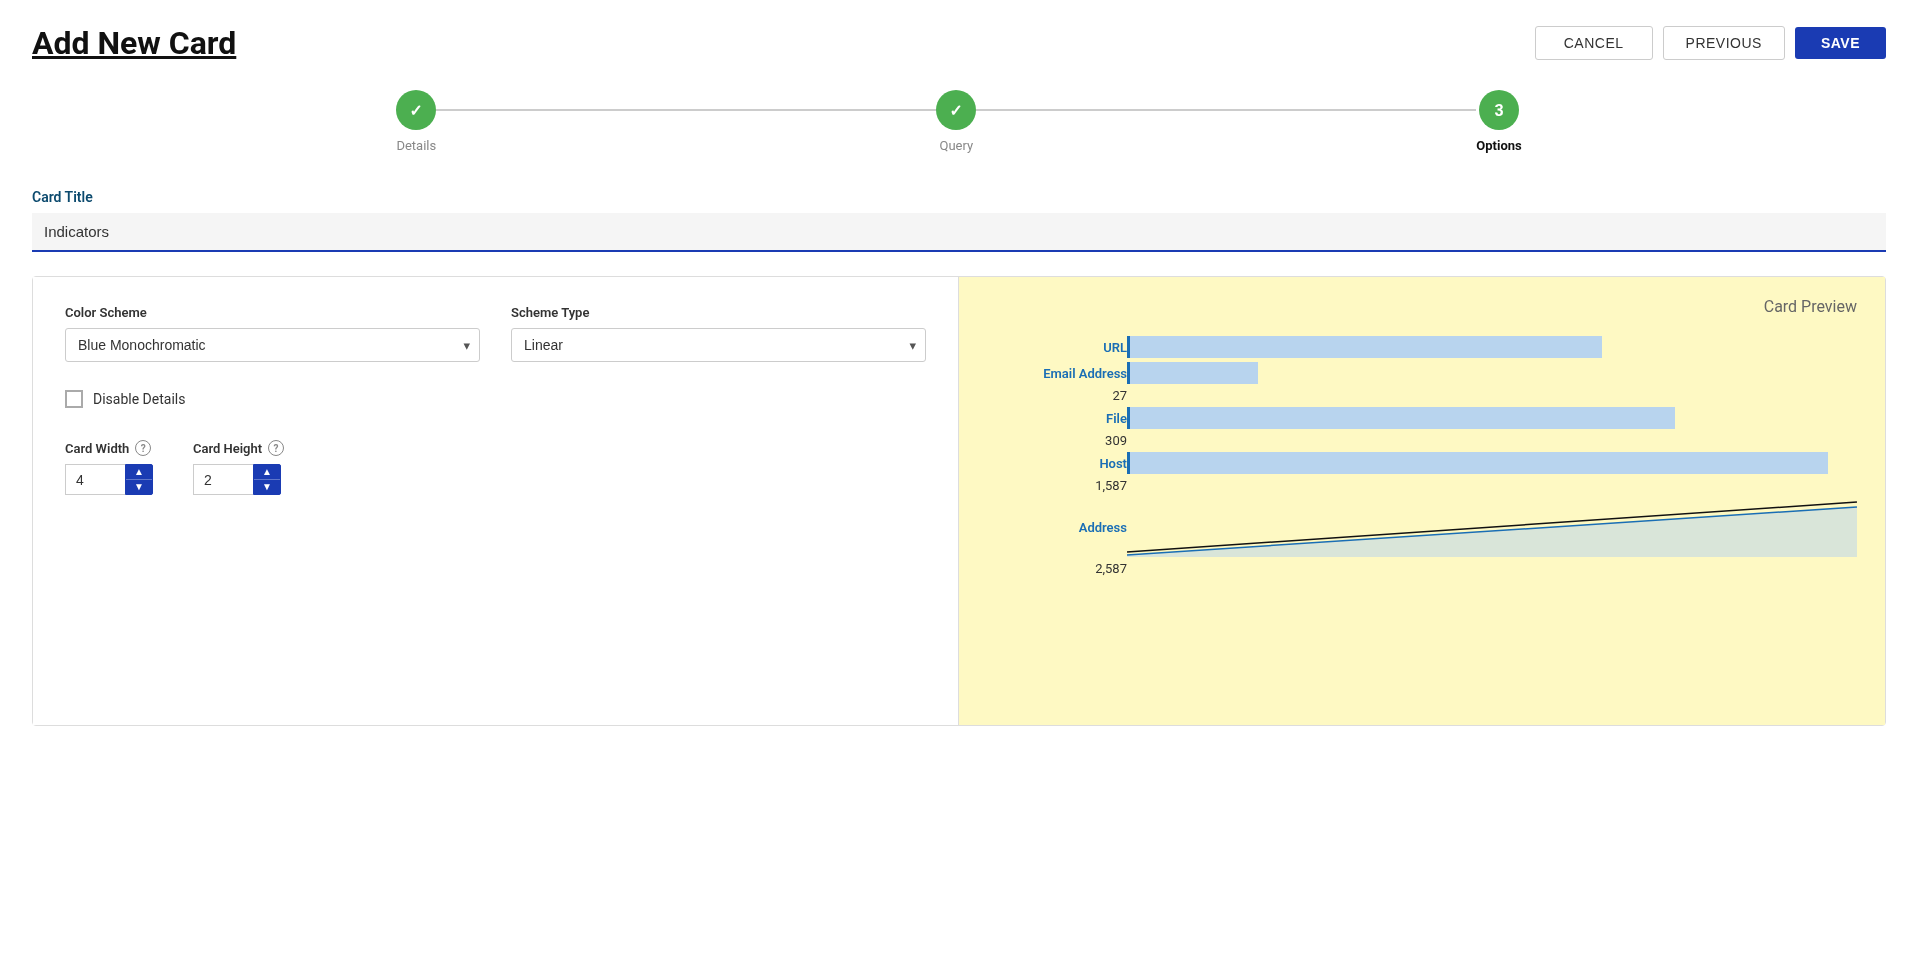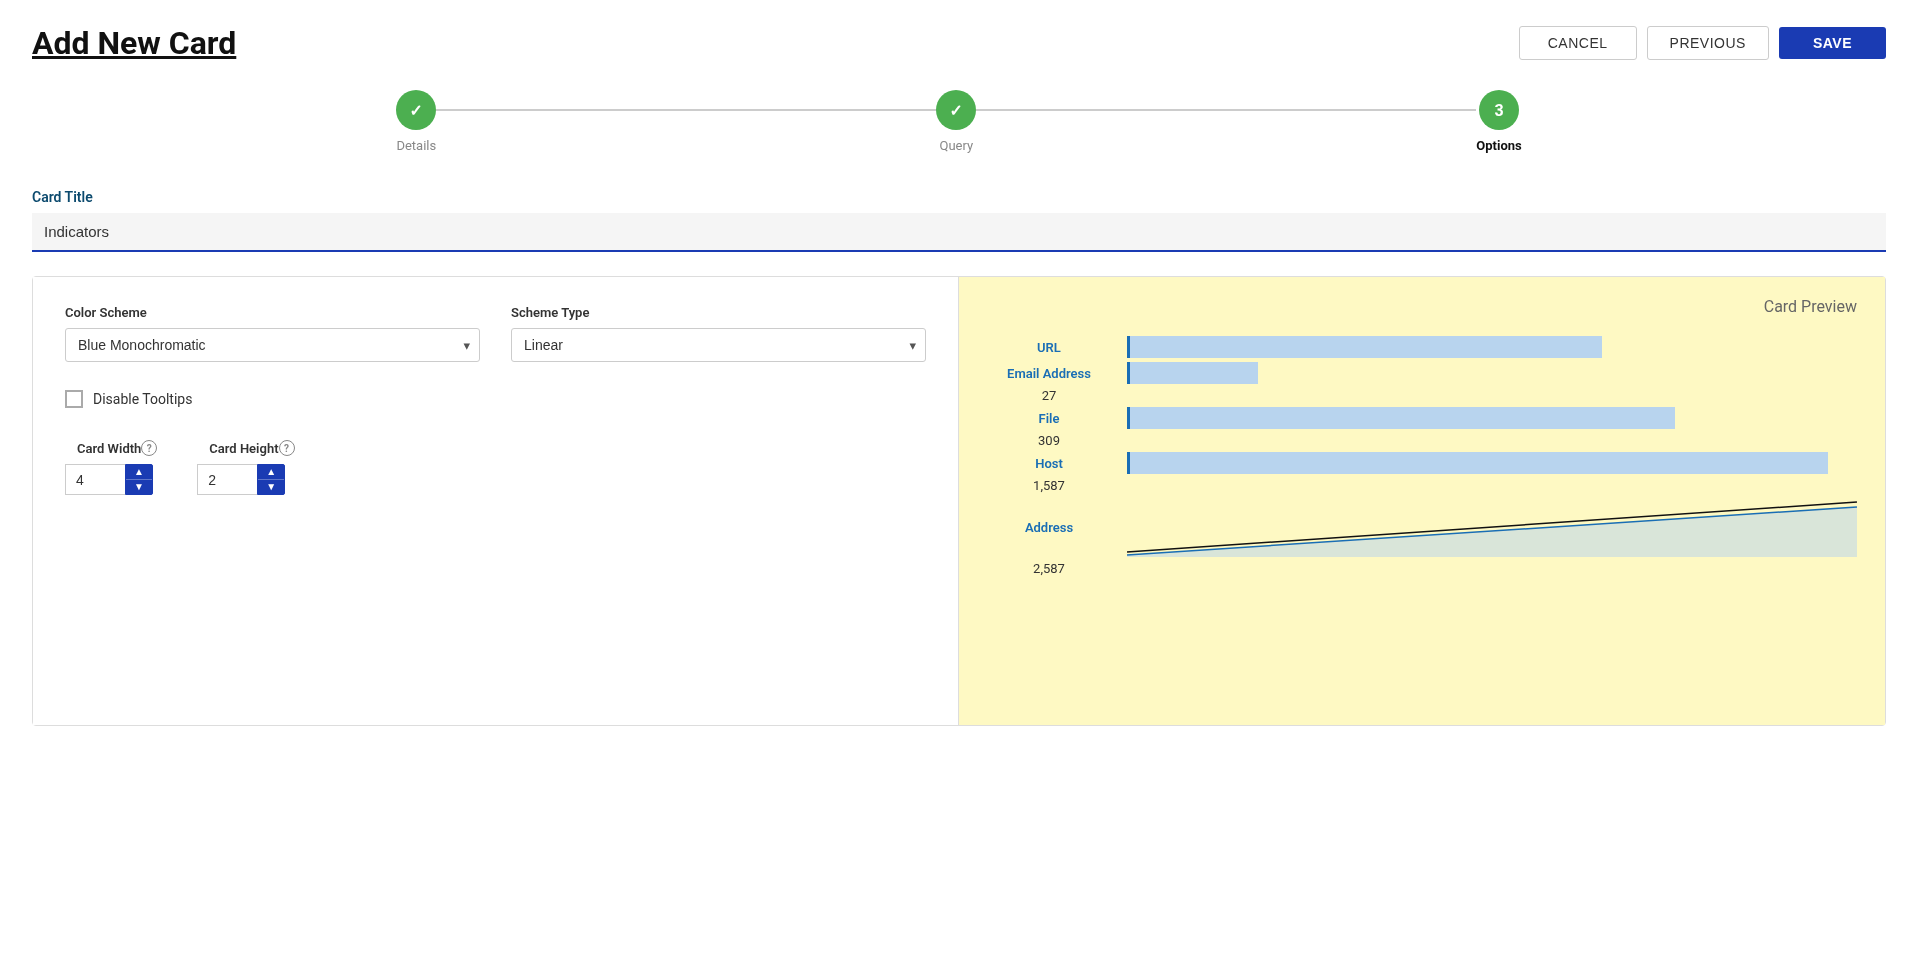--- a/index.html
+++ b/index.html
@@ -48,21 +48,21 @@
       border: 1px solid #ccc;
       background: #fff;
       color: #333;
       font-size: 14px;
       font-weight: 500;
       border-radius: 3px;
       cursor: pointer;
       letter-spacing: 0.5px;
     }
     .btn-save {
-      padding: 8px 34px;
+      padding: 8px 26px;
       border: none;
       background: #1a3bb3;
       color: #fff;
       font-size: 14px;
       font-weight: 600;
       border-radius: 3px;
       cursor: pointer;
       letter-spacing: 0.5px;
     }
     
@@ -213,21 +213,21 @@
       display: flex;
       flex-direction: column;
     }
     .dimension-label {
       font-size: 13px;
       font-weight: 600;
       color: #333;
       margin-bottom: 8px;
       display: flex;
       align-items: center;
-      margin-left: 12px;
+      gap: 6px;
     }
     .help-icon {
       width: 16px;
       height: 16px;
       border-radius: 50%;
       border: 1.5px solid #888;
       display: inline-flex;
       align-items: center;
       justify-content: center;
       font-size: 10px;
@@ -289,22 +289,21 @@
       flex-direction: column;
       gap: 0;
     }
     .preview-row {
       display: flex;
       align-items: center;
       margin-bottom: 4px;
     }
     .preview-row-label-area {
       width: 140px;
-      text-align: center;
-      padding-right: 16px;
+      text-align: right;
     }
     .preview-category {
       font-size: 13px;
       font-weight: 600;
       color: #1a6eb5;
     }
     .preview-value {
       font-size: 13px;
       color: #333;
     }
@@ -390,21 +389,21 @@
               <option>Diverging</option>
               <option>Categorical</option>
             </select>
             <span class="select-arrow">▾</span>
           </div>
         </div>
       </div>
 
       <div class="checkbox-row">
         <div class="checkbox-box"></div>
-        <span class="checkbox-label">Disable Tooltips</span>
+        <span class="checkbox-label">Disable Details</span>
       </div>
 
       <div class="dimension-row">
         <div class="dimension-group">
           <div class="dimension-label">
             <span>Card Width</span>
             <span class="help-icon">?</span>
           </div>
           <div class="stepper-input-group">
             <input class="stepper-input" type="text" value="4" style="">

